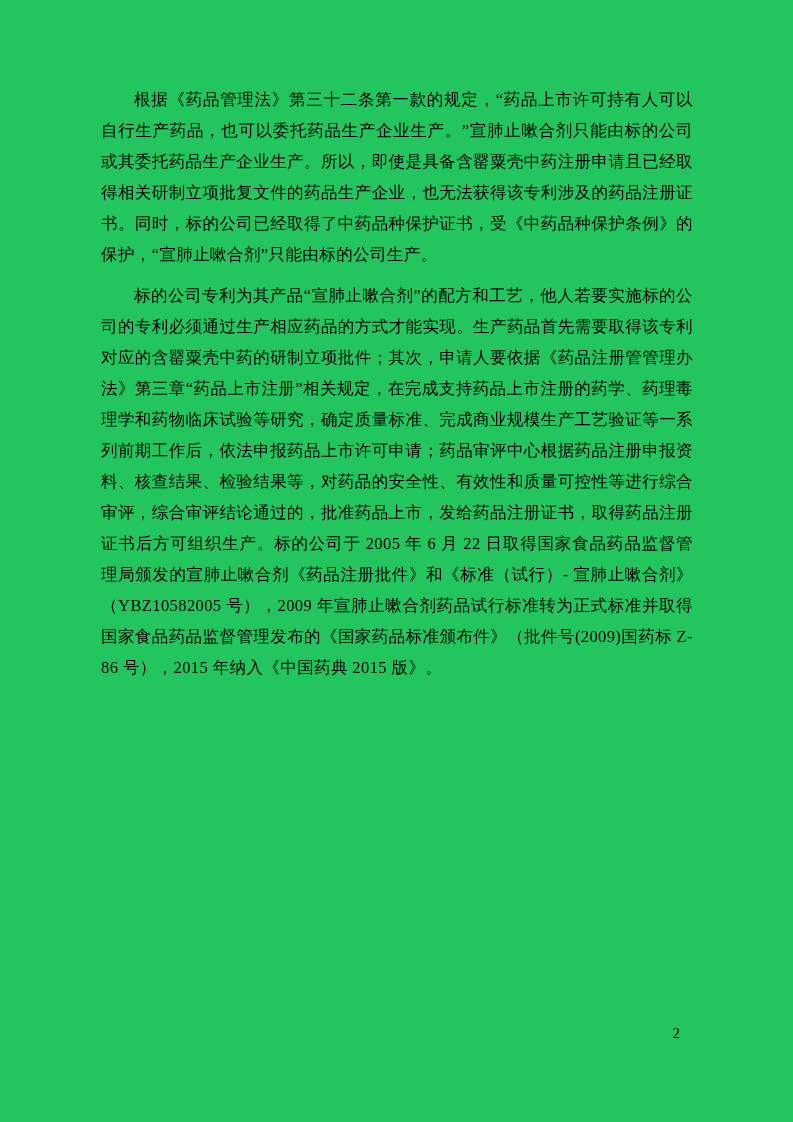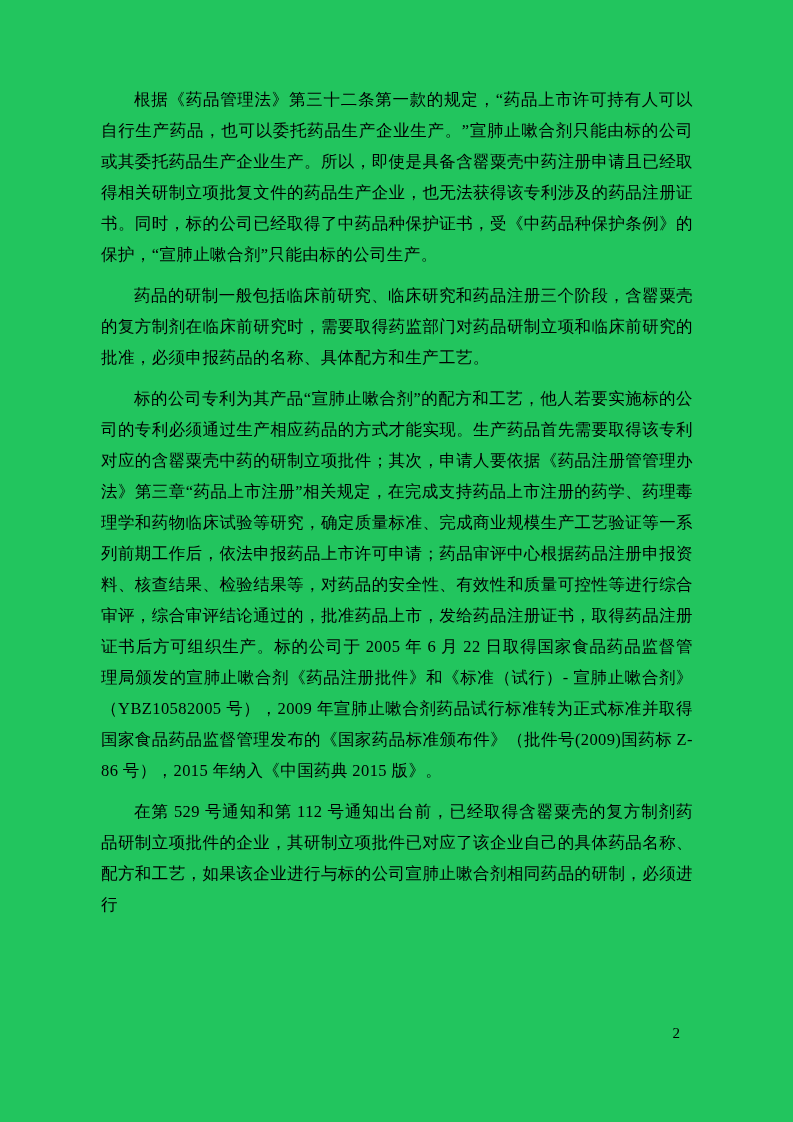--- a/index.html
+++ b/index.html
@@ -38,18 +38,16 @@
       font-size: 15px;
       line-height: 18px;
     }
   </style>
 </head>
 <body>
 
 <div class="page">
   <div class="content">
     <p>根据《药品管理法》第三十二条第一款的规定，“药品上市许可持有人可以自行生产药品，也可以委托药品生产企业生产。”宣肺止嗽合剂只能由标的公司或其委托药品生产企业生产。所以，即使是具备含罂粟壳中药注册申请且已经取得相关研制立项批复文件的药品生产企业，也无法获得该专利涉及的药品注册证书。同时，标的公司已经取得了中药品种保护证书，受《中药品种保护条例》的保护，“宣肺止嗽合剂”只能由标的公司生产。</p>
-    <p>药品的研制一般包括临床前研究、临床研究和药品注册三个阶段，含罂粟壳的复方制剂在临床前研究时，需要取得药监部门对药品研制立项和临床前研究的批准，必须申报药品的名称、具体配方和生产工艺。</p>
     <p>标的公司专利为其产品“宣肺止嗽合剂”的配方和工艺，他人若要实施标的公司的专利必须通过生产相应药品的方式才能实现。生产药品首先需要取得该专利对应的含罂粟壳中药的研制立项批件；其次，申请人要依据《药品注册管管理办法》第三章“药品上市注册”相关规定，在完成支持药品上市注册的药学、药理毒理学和药物临床试验等研究，确定质量标准、完成商业规模生产工艺验证等一系列前期工作后，依法申报药品上市许可申请；药品审评中心根据药品注册申报资料、核查结果、检验结果等，对药品的安全性、有效性和质量可控性等进行综合审评，综合审评结论通过的，批准药品上市，发给药品注册证书，取得药品注册证书后方可组织生产。标的公司于 2005 年 6 月 22 日取得国家食品药品监督管理局颁发的宣肺止嗽合剂《药品注册批件》和《标准（试行）- 宣肺止嗽合剂》（YBZ10582005 号），2009 年宣肺止嗽合剂药品试行标准转为正式标准并取得国家食品药品监督管理发布的《国家药品标准颁布件》（批件号(2009)国药标 Z-86 号），2015 年纳入《中国药典 2015 版》。</p>
-    <p>在第 529 号通知和第 112 号通知出台前，已经取得含罂粟壳的复方制剂药品研制立项批件的企业，其研制立项批件已对应了该企业自己的具体药品名称、配方和工艺，如果该企业进行与标的公司宣肺止嗽合剂相同药品的研制，必须进行</p>
   </div>
   <div class="page-number">2</div>
 </div>
 
 </body></html>

